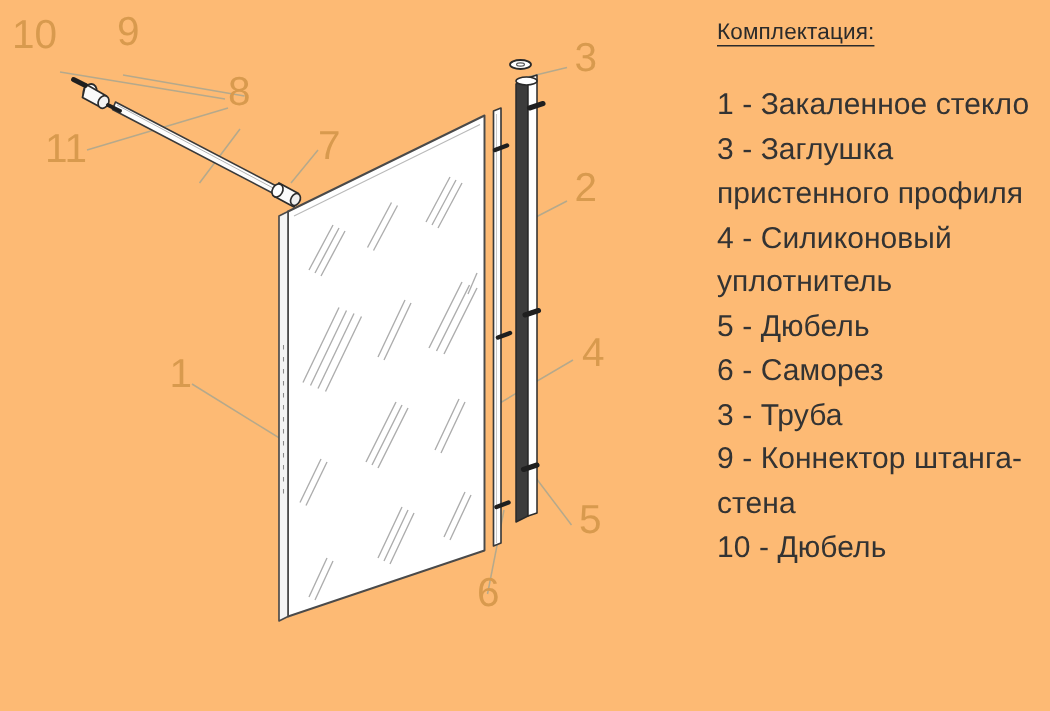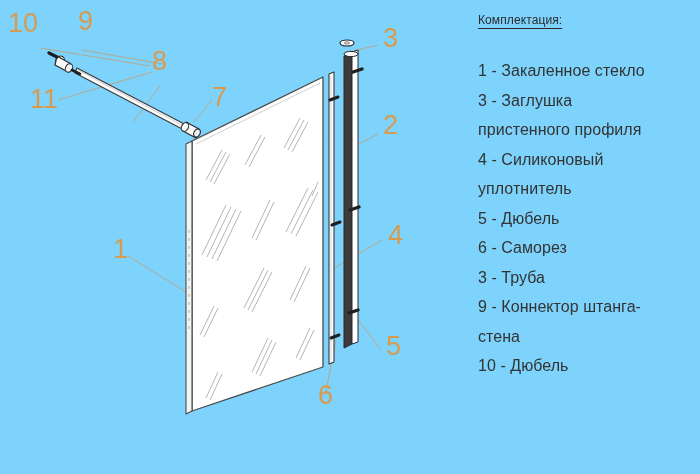--- a/index.html
+++ b/index.html
@@ -4,21 +4,21 @@
 <style>
   html, body {
     margin: 0;
     padding: 0;
     background: #ffffff;
   }
   #page {
     position: relative;
     width: 700px;
     height: 474px;
-    background: #7dd3fc;
+    background: #fdba74;
     overflow: hidden;
     font-family: "Liberation Sans", sans-serif;
   }
   #diagram {
     position: absolute;
     left: 0;
     top: 0;
     width: 460px;
     height: 474px;
   }
@@ -35,38 +35,38 @@
     position: absolute;
     left: 478px;
     top: 0;
     width: 222px;
     height: 474px;
   }
   #parts-title {
     position: absolute;
     left: 0;
     top: 13px;
-    font-size: 12px;
+    font-size: 15px;
     color: #2b2b2b;
     text-decoration: underline;
     text-underline-offset: 4px;
     letter-spacing: 0.1px;
     white-space: nowrap;
   }
   #parts-list {
     position: absolute;
     left: 0;
     top: 56px;
     width: 222px;
     list-style: none;
     margin: 0;
     padding: 0;
   }
   #parts-list li {
-    font-size: 16px;
+    font-size: 20px;
     color: #333333;
     line-height: 29.5px;
     letter-spacing: 0.05px;
     white-space: pre-wrap;
   }
 </style>
 </head>
 <body>
 
 <div id="page">

